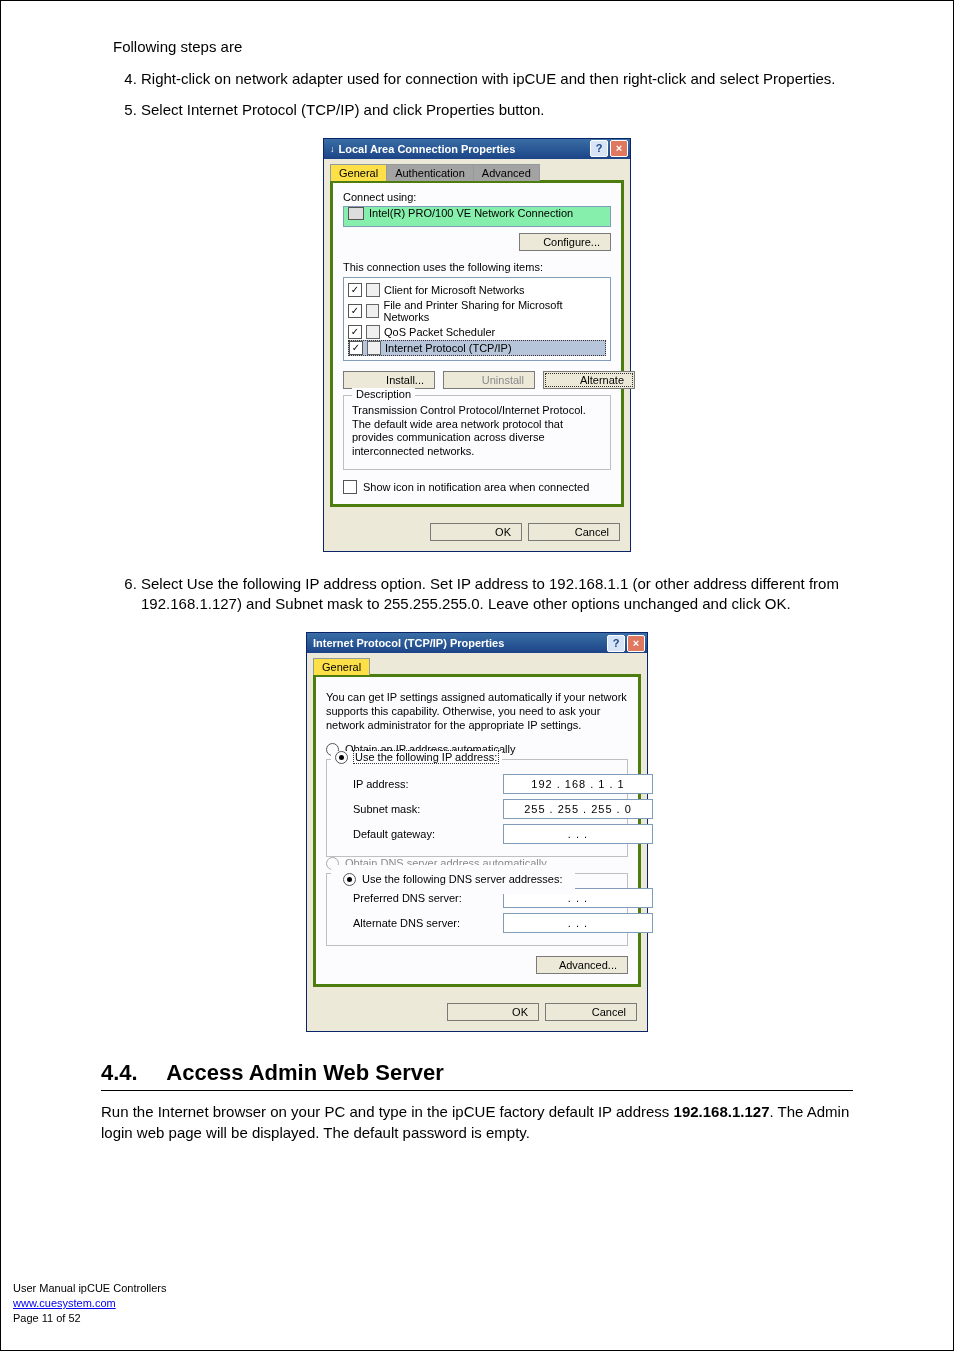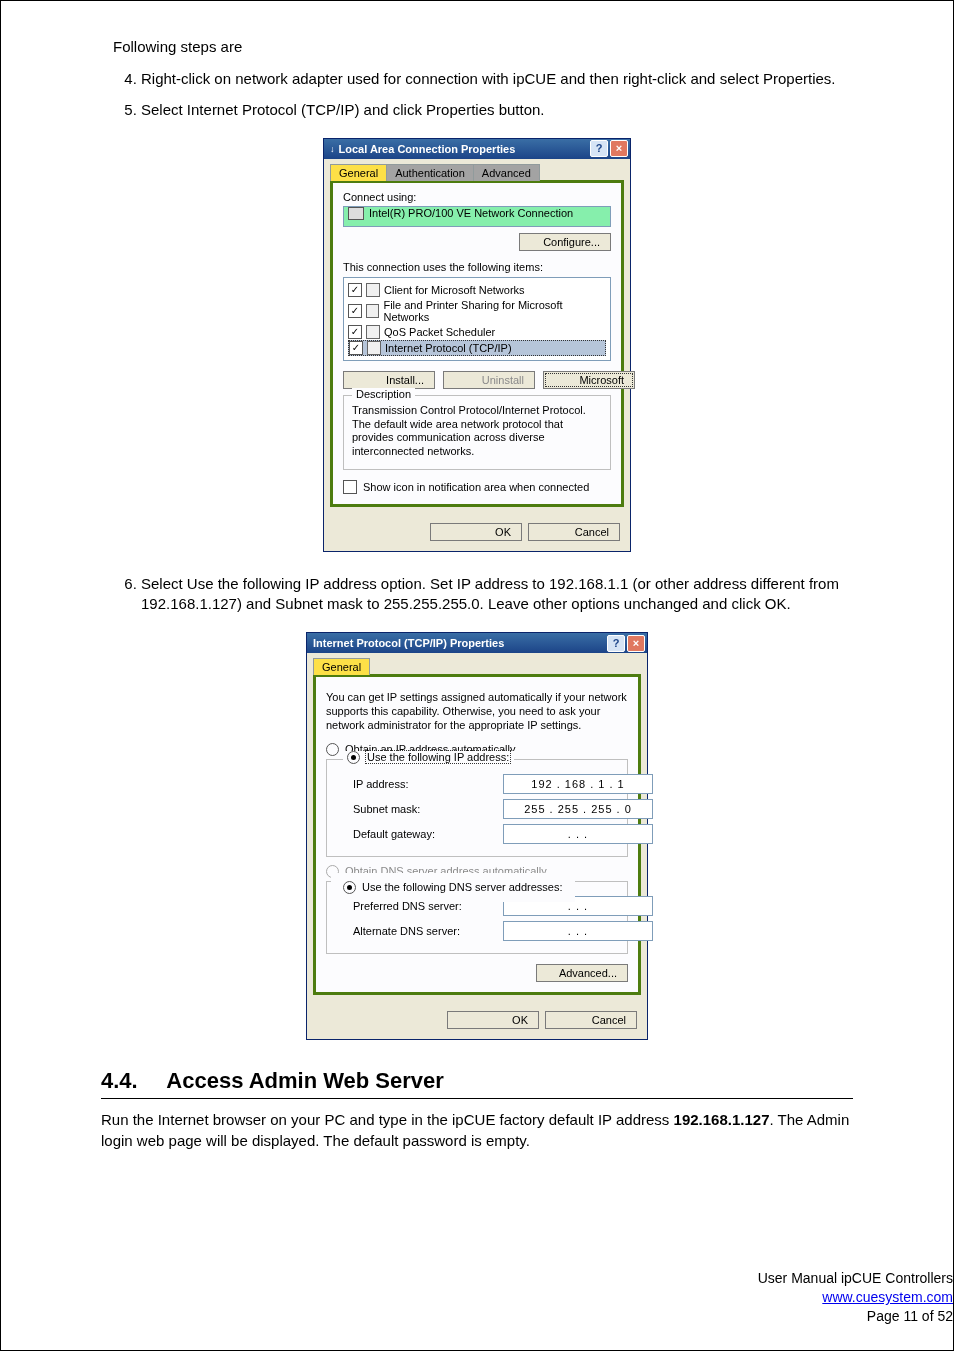--- a/index.html
+++ b/index.html
@@ -42,21 +42,21 @@
 .radio{width:11px;height:11px;border:1px solid #555;border-radius:50%;display:inline-flex;align-items:center;justify-content:center}
 .radio.sel::after{content:"";width:5px;height:5px;background:#000;border-radius:50%}
 .radio.dis{border-color:#aaa}
 .dotted{outline:1px dotted #333}
 .ip-grid{display:grid;grid-template-columns:140px 150px;row-gap:5px;column-gap:10px;margin:6px 0 2px 18px;align-items:center}
 .ipfield{border:1px solid #7f9db9;background:#fff;height:18px;display:flex;align-items:center;justify-content:center;font-size:11px;letter-spacing:1px}
 .sect-title{font-family:Verdana,Arial,sans-serif;font-weight:bold;font-size:22px;margin:28px 0 4px 0}
 .sect-title .num{display:inline-block;min-width:60px}
 .rule{border:0;border-top:1px solid #000;margin:4px 0 10px 0}
 .para{line-height:1.4;margin:0 0 10px 0}
-.footer{position:absolute;bottom:24px;left:12px;right:0;text-align:right;font-size:14px;line-height:1.35}
+.footer{position:absolute;bottom:24px;left:12px;right:0;text-align:left;font-size:11px;line-height:1.35}
 .footer a{color:#0000ee;}
 .inner-content{padding:0 60px}
 </style>
 </head>
 <body>
 
 <div class="page">
 <div class="inner-content">
 
 <p class="body-text">Following steps are</p>
@@ -112,21 +112,21 @@
                 </div>
       <div class="li-item sel">
                   <span class="cb">✓</span>
                   <span class="li-ic"></span>
                   <span>Internet Protocol (TCP/IP)</span>
                 </div>
     </div>
     <div class="btnrow" style="justify-content:space-between">
       <span class="btn">Install...</span>
       <span class="btn disabled">Uninstall</span>
-      <span class="btn" style="outline:1px dotted #333;outline-offset:-3px">Microsoft</span>
+      <span class="btn" style="outline:1px dotted #333;outline-offset:-3px">Alternate</span>
     </div>
     <div class="group">
       <span class="group-title">Description</span>
       <div class="desc-text">Transmission Control Protocol/Internet Protocol. The default wide area network protocol that provides communication across diverse interconnected networks.</div>
     </div>
     <div class="showicon">
       <span class="cb" style="font-size:9px"></span>
       <span>Show icon in notification area when connected</span>
     </div>
   </div>
@@ -155,36 +155,36 @@
     <div class="tab active">General</div>
   </div>
   <div class="tabpanel">
             <div class="panel-inner">
     <div class="ipdesc">You can get IP settings assigned automatically if your network supports this capability. Otherwise, you need to ask your network administrator for the appropriate IP settings.</div>
     <div class="radio-row">
                 <span class="radio"></span>
                 <span>Obtain an IP address automatically</span>
               </div>
     <div class="group" style="margin-top:2px">
-      <span class="group-title" style="left:16px;top:-9px">
+      <span class="group-title" style="left:4px;top:-9px">
         <span class="radio-row" style="margin:0">
                     <span class="radio sel"></span>
                     <span class="dotted" style="padding:0 1px">Use the following IP address:</span>
                   </span>
       </span>
       <div class="ip-grid">
         <span>IP address:</span>
         <span class="ipfield">192 . 168 .   1  .   1</span>
         <span>Subnet mask:</span>
         <span class="ipfield">255 . 255 . 255 .  0</span>
         <span>Default gateway:</span>
         <span class="ipfield">.       .       .</span>
       </div>
     </div>
-    <div class="radio-row" style="margin-top:8px;color:#8a8a8a">
+    <div class="radio-row" style="margin-top:0;color:#8a8a8a">
                 <span class="radio dis"></span>
                 <span>Obtain DNS server address automatically</span>
               </div>
     <div class="group" style="margin-top:2px">
       <span class="group-title" style="left:4px;top:-9px">
         <span class="radio-row" style="margin:8px">
                     <span class="radio sel"></span>
                     <span>Use the following DNS server addresses:</span>
                   </span>
       </span>

